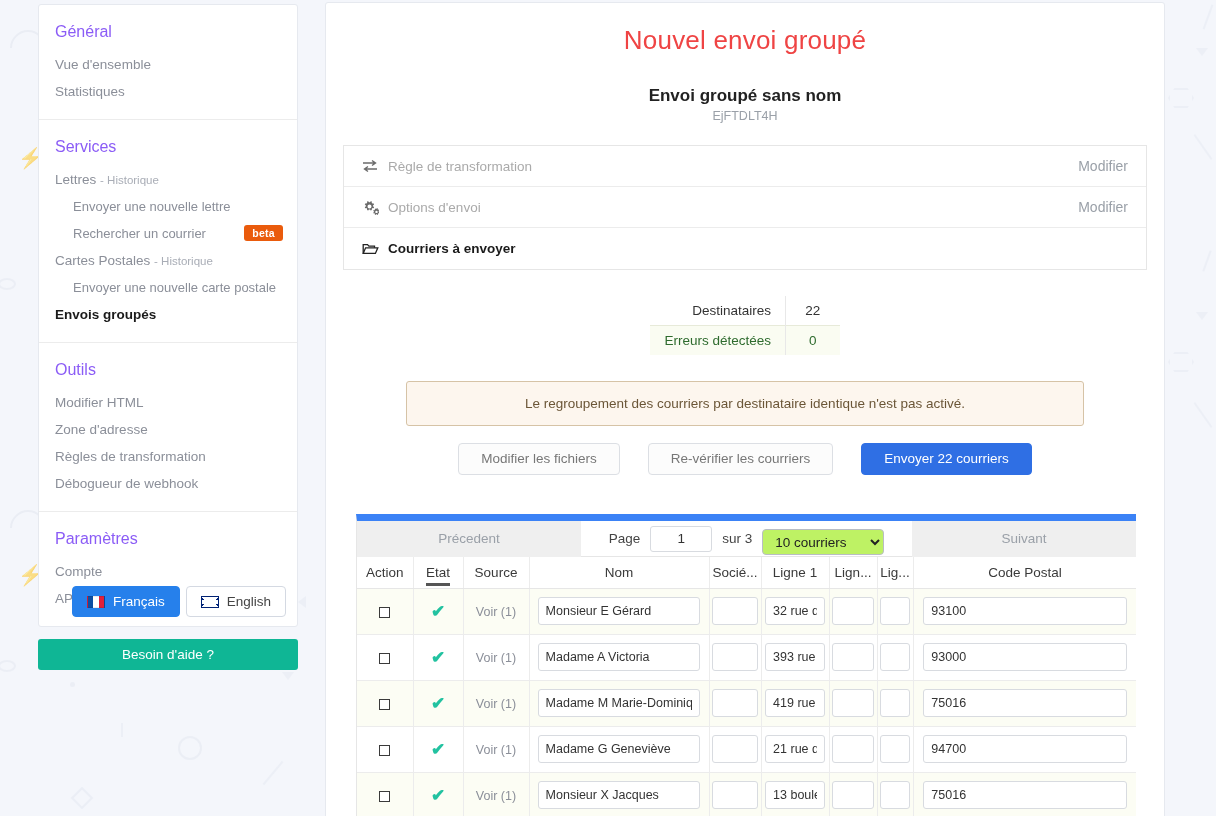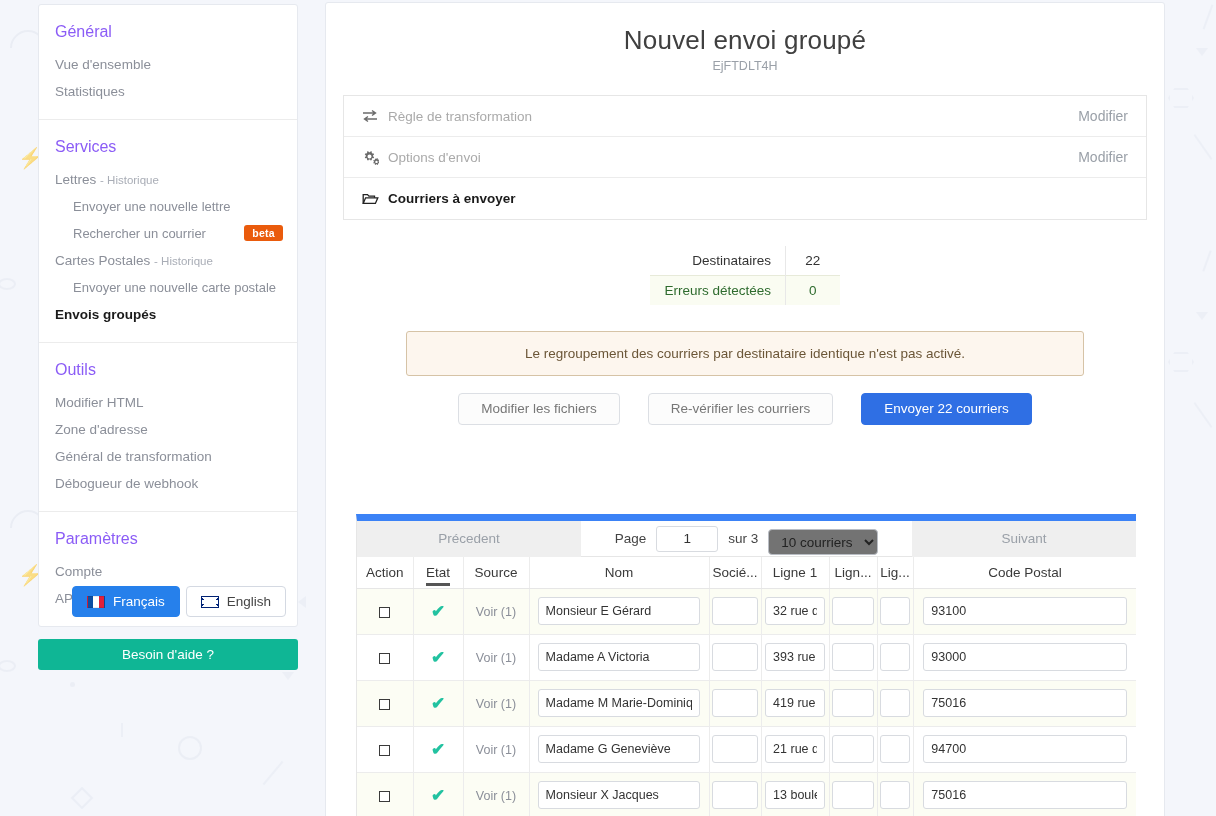--- a/index.html
+++ b/index.html
@@ -93,21 +93,21 @@
     background: #0fb695; color: #fff; border: none; border-radius: 3px;
     font-size: 13.5px; font-family: inherit; cursor: pointer;
   }
 
   
   .main-card {
     position: absolute; left: 325px; top: 2px; width: 840px; min-height: 860px;
     background: #fff; border: 1px solid #e6e9ef; border-radius: 3px;
   }
   .page-title {
-    text-align: center; font-size: 26px; font-weight: 400; color: #404040;
+    text-align: center; font-size: 26px; font-weight: 400; color: #ef4444;
     margin: 22px 0 0 0; letter-spacing: .2px;
   }
   .sub-title {
     text-align: center; font-size: 17px; font-weight: bold; color: #222;
     margin: 30px 0 0 0;
   }
   .sub-id {
     text-align: center; font-size: 12.5px; color: #9aa0a8; margin-top: 3px;
   }
 
@@ -164,22 +164,22 @@
     font-family: inherit; cursor: pointer; height: 36px; width: 224px;
   }
   .pg-mid { display: flex; align-items: center; gap: 10px; padding: 0 12px; flex: 1; justify-content: center; }
   .pg-txt { font-size: 13.5px; color: #444; }
   .pg-input {
     width: 62px; height: 26px; text-align: center; font-size: 13.5px;
     border: 1px solid #d8dbe0; border-radius: 3px; font-family: inherit; color: #333;
   }
   .pg-select {
     height: 26px; font-size: 13.5px; font-family: inherit;
-    border: 1px solid #b9bdc4; border-radius: 4px; background: #737373;
-    padding: 0 8px 0 8px; color: #222; margin-top: 7px;
+    border: 1px solid #b9bdc4; border-radius: 4px; background: #bef264;
+    padding: 0 20px 0 8px; color: #222; margin-top: 7px;
   }
 
   table.grid { border-collapse: collapse; width: 780px; table-layout: fixed; }
   table.grid th {
     font-weight: 400; font-size: 13.5px; color: #3a3a3a; height: 31px;
     border-right: 1px solid #ececec; border-bottom: 1px solid #e6e6e6;
     background: #fff; white-space: nowrap; overflow: hidden;
   }
   table.grid th.sorted span { border-bottom: 3px solid #555; padding-bottom: 3px; }
   table.grid td {
@@ -252,21 +252,21 @@
         <span class="hist">- Historique</span>
       </a>
       <a class="side-link sub">Envoyer une nouvelle carte postale</a>
       <a class="side-link active">Envois groupés</a>
     </div>
 
     <div class="side-group">
       <div class="side-title">Outils</div>
       <a class="side-link">Modifier HTML</a>
       <a class="side-link">Zone d'adresse</a>
-      <a class="side-link">Général de transformation</a>
+      <a class="side-link">Règles de transformation</a>
       <a class="side-link">Débogueur de webhook</a>
     </div>
 
     <div class="side-group">
       <div class="side-title">Paramètres</div>
       <a class="side-link">Compte</a>
       <a class="side-link">API</a>
     </div>
   </nav>
 
@@ -278,20 +278,21 @@
     <button class="lang-btn">
       <span class="flag flag-uk"></span>
       <span>English</span>
     </button>
   </div>
 
   <button class="help-btn">Besoin d'aide ?</button>
 
   <section class="main-card">
     <h1 class="page-title">Nouvel envoi groupé</h1>
+    <h2 class="sub-title">Envoi groupé sans nom</h2>
     <div class="sub-id">EjFTDLT4H</div>
 
     <div class="sections">
       <div class="sec-row">
         <span class="sec-ico">
           <svg width="16" height="14" viewBox="0 0 16 14" fill="none" stroke="currentColor" stroke-width="1.4">
             <path d="M1 4h12M10 1.5 13.5 4 10 6.5"></path>
               <path d="M15 10H3M6 7.5 2.5 10 6 12.5"></path>
           </svg>
         </span>

